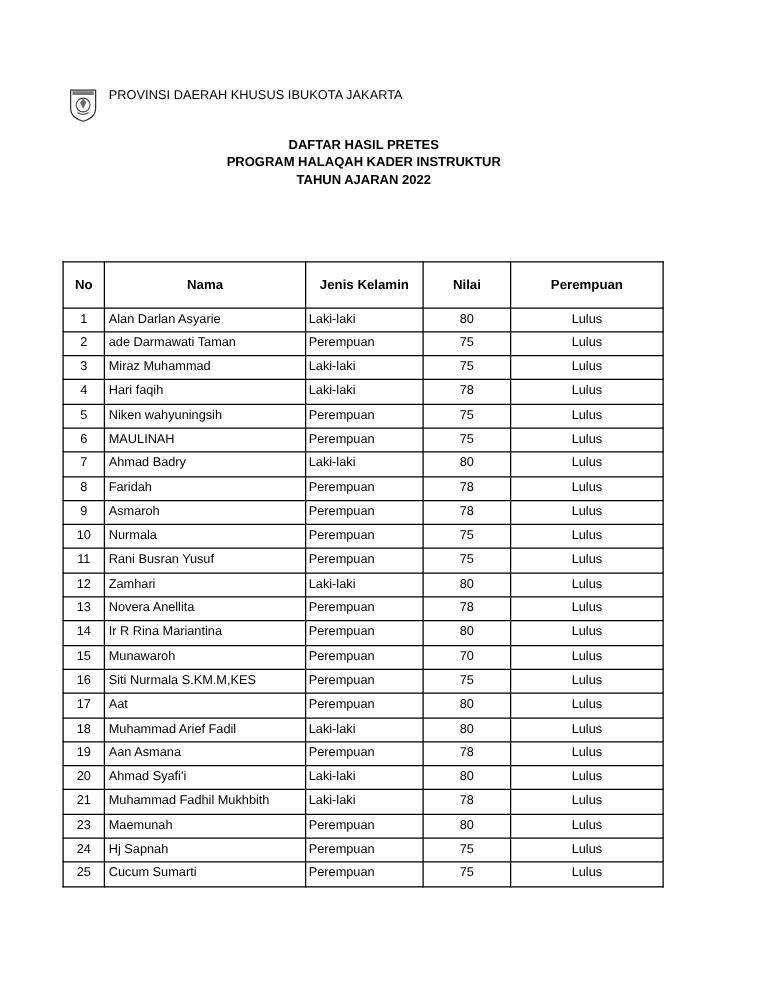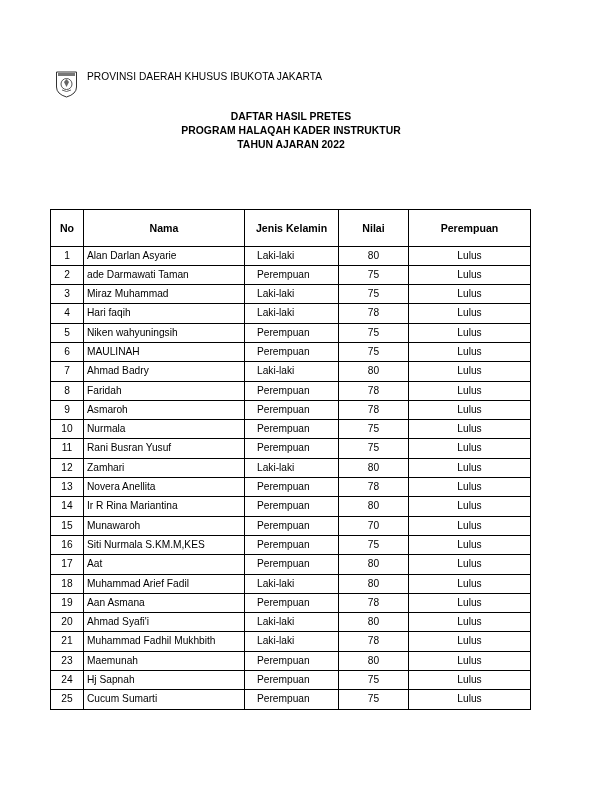--- a/index.html
+++ b/index.html
@@ -14,21 +14,21 @@
             table-layout: fixed; width: 480px; font-size: 10.2px; }
     td, th { border: 1px solid #000; padding: 0; height: 18.3px; line-height: 18.3px;
              white-space: nowrap; overflow: hidden; }
     table { border: 1.5px solid #000; }
     th { height: 35.5px; font-weight: bold; text-align: center; font-size: 10.6px; }
     tr.head th { border-bottom: 1.5px solid #000; }
     col.c-no { width: 33px; } col.c-nama { width: 161px; } col.c-jk { width: 94px; }
     col.c-nilai { width: 70px; } col.c-ket { width: 122px; }
     td.no, td.nilai, td.ket { text-align: center; }
     td.nama { padding-left: 3px; margin-left: 20px; }
-    td.jk { padding-left: 12px; }
+    td.jk { padding-left: 2px; }
     th.nama, td.nama { border-right: 1.5px solid #000; }
   </style>
 </head>
 <body>
 
 <div class="letterhead">
   <svg class="logo" viewBox="0 0 23 28">
     <path d="M1.5 2 H21.5 V17 Q21.5 24 11.5 27 Q1.5 24 1.5 17 Z" fill="#fff" stroke="#333" stroke-width="1"></path>
     <rect x="3" y="3" width="17" height="3" fill="#777"></rect>
     <circle cx="11.5" cy="14" r="5.5" fill="none" stroke="#444" stroke-width="0.9"></circle>

